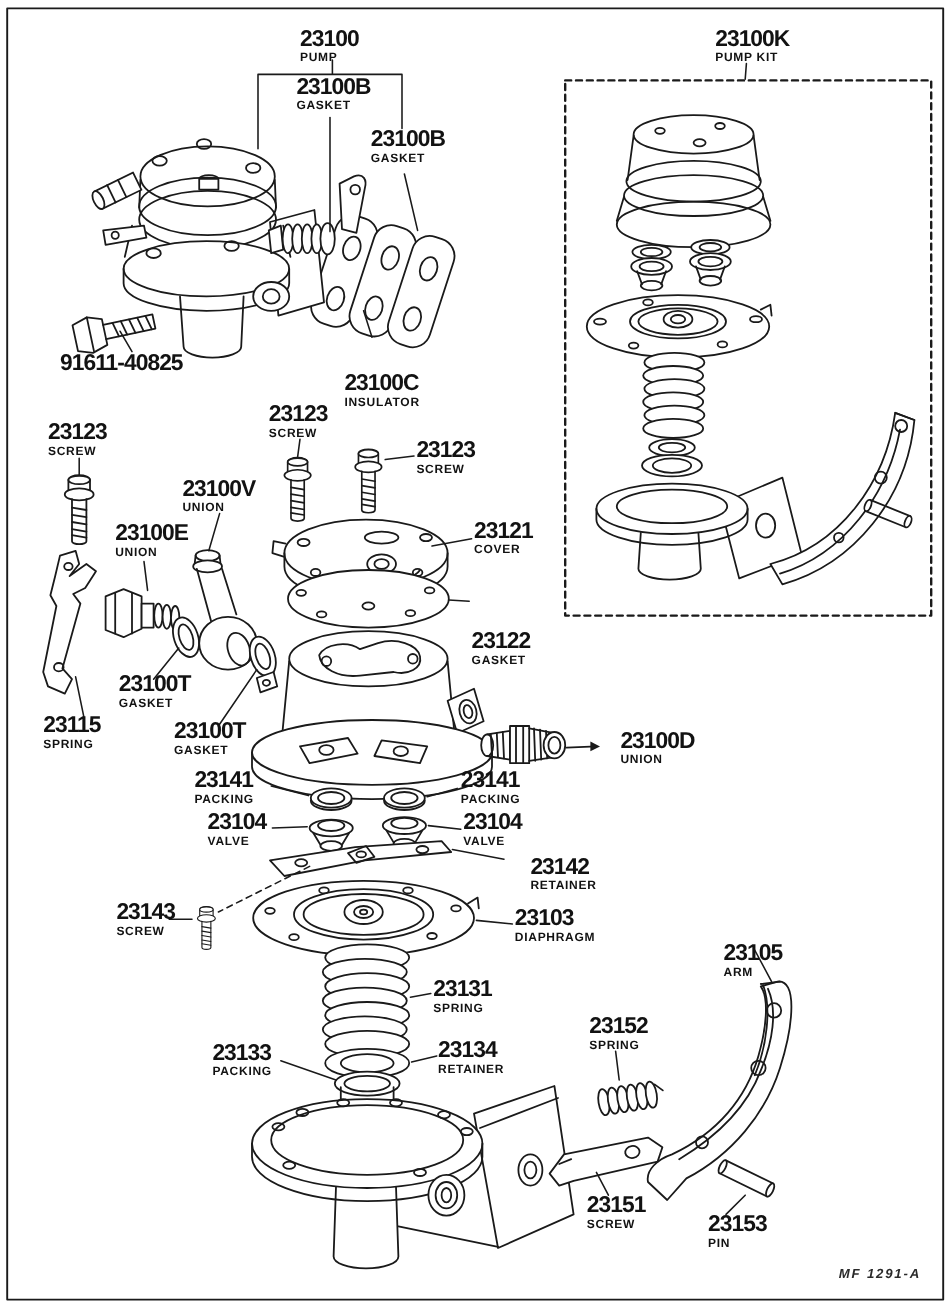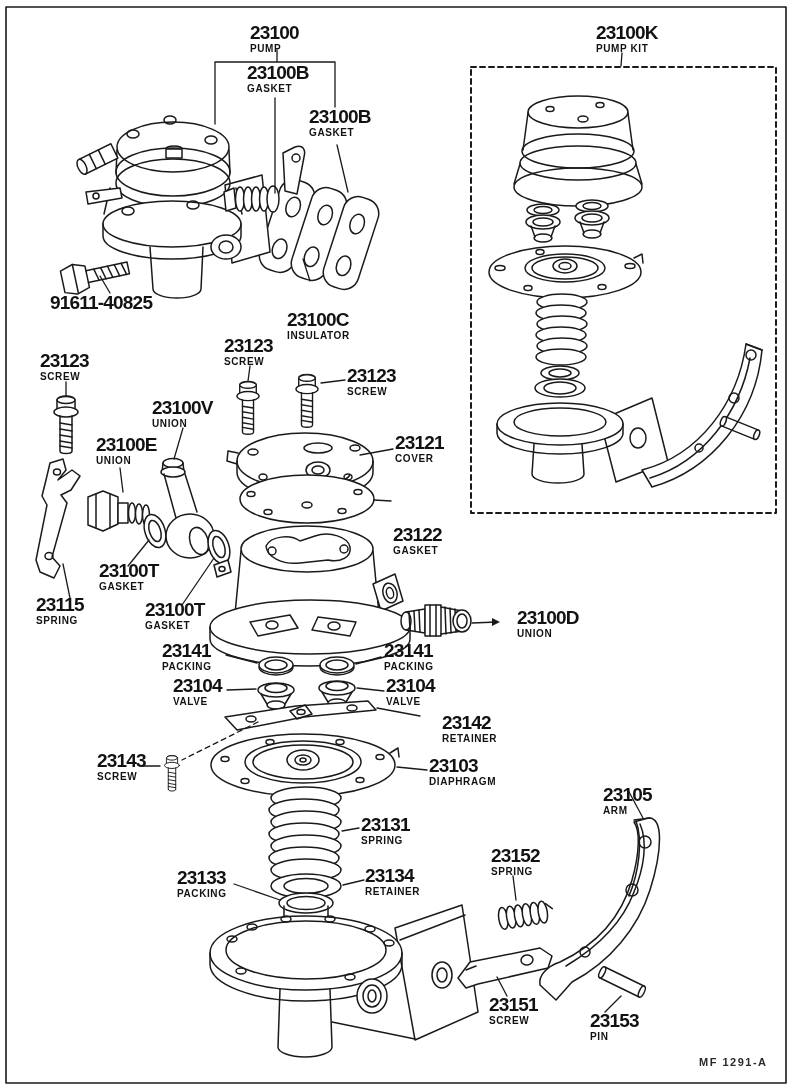--- a/index.html
+++ b/index.html
@@ -13,21 +13,21 @@
   .callout-num {
     display:block; font-size:19px; font-weight:bold; letter-spacing:-0.8px;
     line-height:18px; white-space:nowrap;
   }
   .callout-name {
     display:block; font-size:10px; font-weight:bold; letter-spacing:0.6px;
     line-height:13px; white-space:nowrap;
   }
   .page-code {
     position:absolute; left:699px; top:1056px; font-size:11px; font-weight:bold;
-    letter-spacing:1.5px; color:#2a2a2a; white-space:nowrap;
+    letter-spacing:1.5px; color:#2a2a2a; white-space:nowrap;font-style:italic;
   }
 </style>
 </head>
 <body>
 
 <div class="page">
 
   <svg class="diagram-svg" width="792" height="1090" viewBox="0 0 792 1090" stroke="#1a1a1a" fill="none" stroke-width="1.5" stroke-linecap="round" stroke-linejoin="round">
 
     <rect x="6" y="7" width="780" height="1076" stroke-width="1.6"></rect>

